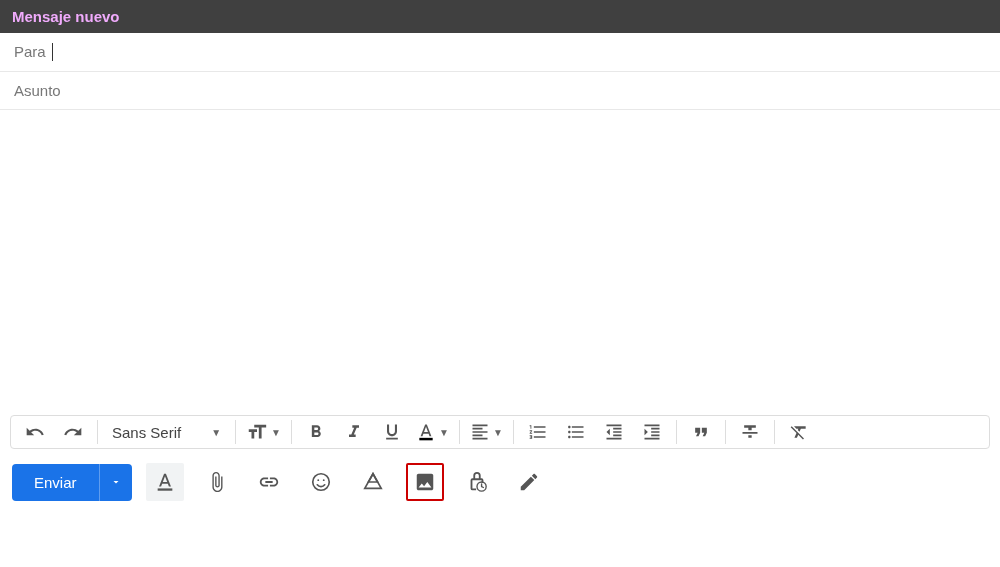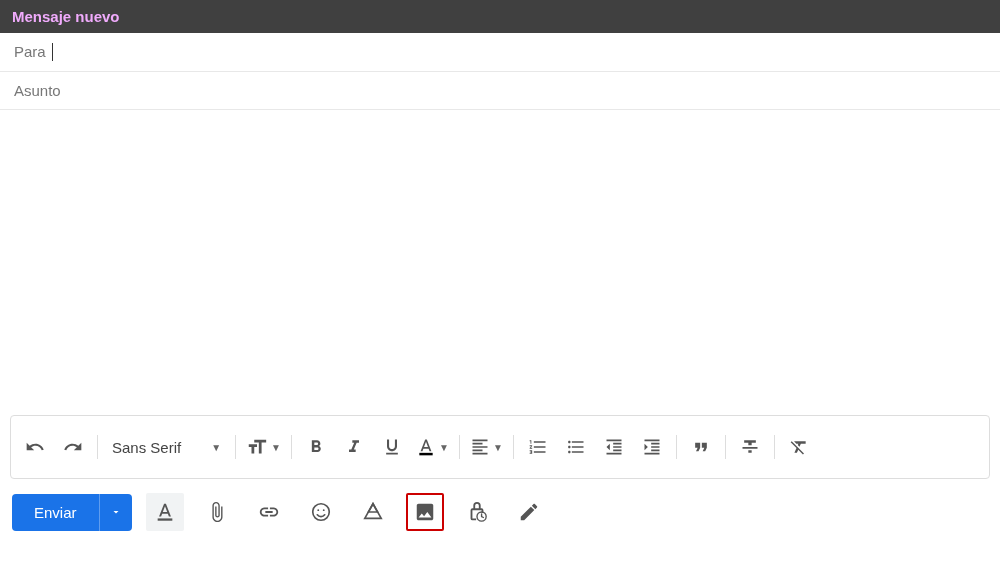--- a/index.html
+++ b/index.html
@@ -8,21 +8,21 @@
     .header { background: #404040; color: #f0abfc; padding: 8px 12px; font-weight: bold; font-size: 15px; }
     
     .field-row { display: flex; align-items: flex-start; padding: 10px 14px; border-bottom: 1px solid #e8e8e8; }
     .field-label { color: #777; font-size: 15px; margin-right: 6px; }
     .field-input { border: none; outline: none; font-size: 15px; flex: 1; color: #333; }
     .field-input::placeholder { color: #777; }
     .cursor { display: inline-block; width: 1px; height: 18px; background: #333; vertical-align: middle; }
     
     .body-area { height: 305px; padding: 12px 14px; }
     
-    .format-toolbar { margin: 0 10px; border: 1px solid #ddd; border-radius: 4px; padding: 15px 6px; display: flex; align-items: center; gap: 2px; background: #fff; }
+    .format-toolbar { margin: 0 10px; border: 1px solid #ddd; border-radius: 4px; padding: 0 6px; display: flex; align-items: center; gap: 2px; background: #fff; }
     .format-btn { width: 36px; height: 32px; display: flex; align-items: center; justify-content: center; color: #555; cursor: pointer; border-radius: 3px; }
     .divider { width: 1px; height: 24px; background: #ddd; margin: 0 4px; }
     .font-picker { display: flex; align-items: center; padding: 0 8px; color: #444; font-size: 15px; cursor: pointer; gap: 30px; }
     .dropdown-arrow { font-size: 10px; color: #666; }
     .combo-btn { display: flex; align-items: center; padding: 0 4px; gap: 3px; color: #555; cursor: pointer; }
     
     .bottom-toolbar { padding: 14px 12px; display: flex; align-items: center; gap: 14px; }
     .send-group { display: flex; }
     .send-btn { background: #1a73e8; color: #fff; border: none; padding: 10px 22px; font-size: 15px; font-weight: 500; border-radius: 4px 0 0 4px; cursor: pointer; }
     .send-more { background: #1a73e8; color: #fff; border: none; border-left: 1px solid rgba(255,255,255,0.3); padding: 10px 10px; border-radius: 0 4px 4px 0; cursor: pointer; display: flex; align-items: center; }

